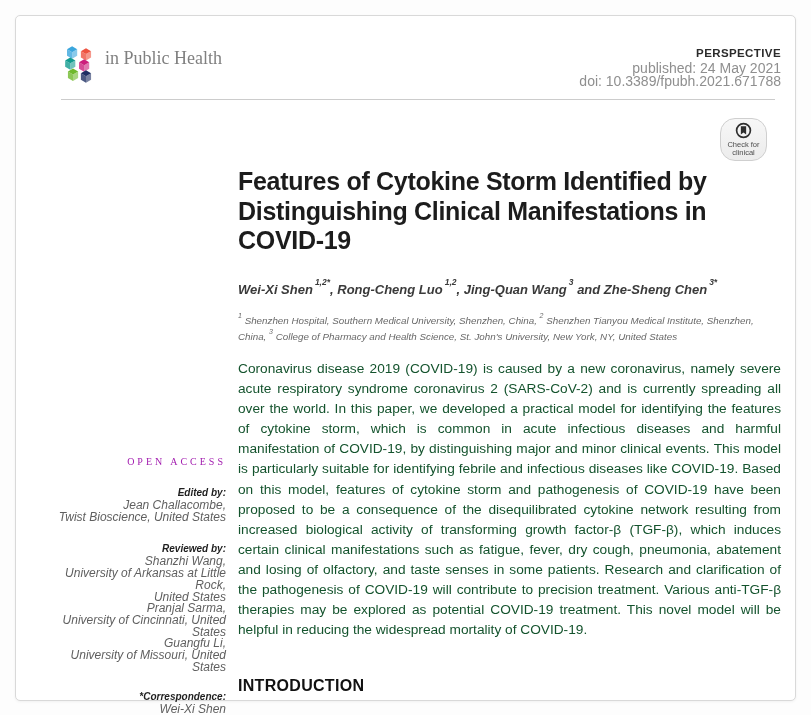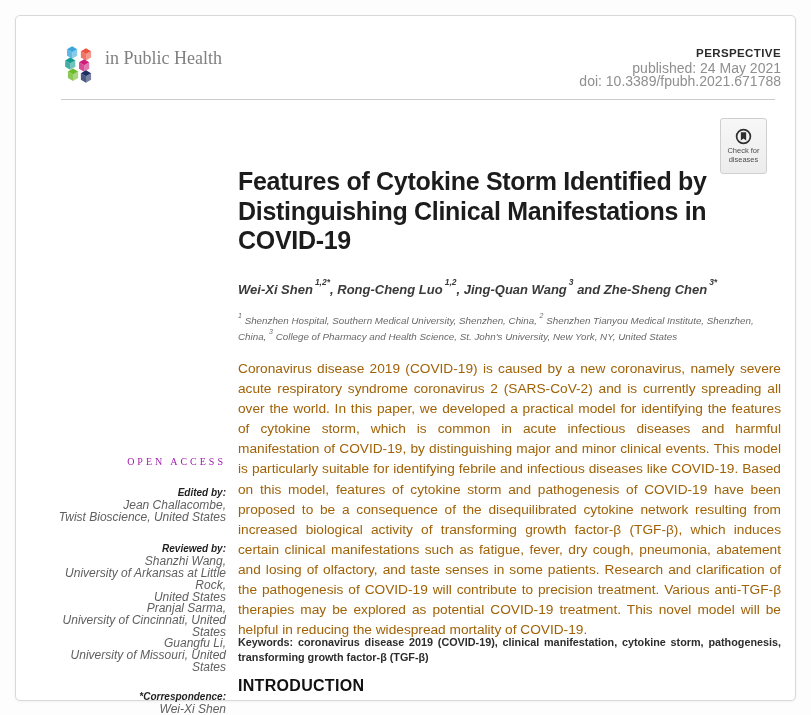--- a/index.html
+++ b/index.html
@@ -14,37 +14,37 @@
   .brand svg { width:37px; height:46px; }
   .brand-text { margin-left:7px; margin-top:6px; }
   .brand-name { font-size:21px; font-weight:bold; color:#58595b; letter-spacing:-0.3px; line-height:22px; }
   .brand-sub { font-family:"Liberation Serif", serif; font-size:18px; color:#808080; line-height:21px; }
   .pubinfo { position:absolute; right:14px; top:31px; text-align:right; }
   .article-type { font-size:11.5px; font-weight:bold; color:#2b2b2b; letter-spacing:0.4px; margin-bottom:3px; }
   .pub-line { font-size:14px; color:#8f8f8f; line-height:12.5px; }
   .header-divider { position:absolute; left:45px; right:20px; top:83px; border-top:1px solid #cccccc; }
 
   
-  .badge { position:absolute; right:28px; top:102px; width:47px; height:56px;
-           background:linear-gradient(#f7f7f7,#ececec); border:1px solid #cfcfcf; border-radius:3px;
+  .badge { position:absolute; right:28px; top:102px; width:47px; height:43px;
+           background:linear-gradient(#f7f7f7,#ececec); border:1px solid #cfcfcf; border-radius:15px;
            display:flex; flex-direction:column; align-items:center; justify-content:center; cursor:pointer; }
   .badge svg { width:17px; height:17px; margin-bottom:2px; }
   .badge-text { font-size:7.5px; color:#4d4d4d; line-height:8.2px; text-align:center; }
 
   
   .title { position:absolute; left:222px; top:151px; width:545px;
            font-size:25px; font-weight:bold; color:#1c1c1c; line-height:29.5px; letter-spacing:-0.3px; }
   .authors { position:absolute; left:222px; top:265px; width:545px;
              font-size:13px; font-weight:bold; font-style:italic; color:#3a3a3a; }
   .authors sup { font-size:8.5px; position:relative; top:-4px; margin-left:2px; }
   .affils { position:absolute; left:222px; top:295px; width:545px;
             font-size:9.8px; font-style:italic; color:#696969; line-height:13px; }
   .affils sup { font-size:7px; position:relative; top:-2.5px; }
   .abstract { position:absolute; left:222px; top:343px; width:543px;
-              font-size:13.7px; color:#a16207; line-height:20.1px; text-align:justify; }
+              font-size:13.7px; color:#14532d; line-height:20.1px; text-align:justify; }
   .keywords { position:absolute; left:222px; top:619px; width:543px;
               font-size:10.8px; font-weight:bold; color:#2d2d2d; line-height:14.8px; text-align:justify; }
   .section-heading { position:absolute; left:222px; top:661px;
                      font-size:16px; font-weight:bold; color:#111111; letter-spacing:0.3px; }
 
   
   .sidebar { position:absolute; left:30px; top:440px; width:180px; text-align:right; }
   .open-access { font-family:"Liberation Serif", serif; font-size:10px; color:#a21caf;
                  letter-spacing:3px; margin-bottom:8px; }
   .side-label { font-size:10px; font-weight:bold; font-style:italic; color:#1f1f1f;
@@ -102,36 +102,35 @@
   </div>
 
   <div class="header-divider"></div>
 
   <div class="badge">
     <svg viewBox="0 0 18 18" aria-hidden="true">
       <circle cx="9" cy="9" r="7.3" fill="none" stroke="#2f2f2f" stroke-width="1.8"></circle>
       <path d="M6.2 4.6 h5.6 v8.6 l-2.8,-2.2 l-2.8,2.2 Z" fill="#2f2f2f"></path>
     </svg>
     <div class="badge-text">Check for</div>
-    <div class="badge-text">diseases</div>
+    <div class="badge-text">clinical</div>
   </div>
 
   <h1 class="title">Features of Cytokine Storm Identified by Distinguishing Clinical Manifestations in COVID-19</h1>
 
   <div class="authors">
     <span><span>Wei-Xi Shen</span><sup>1,2*</sup><span>, </span></span><span><span>Rong-Cheng Luo</span><sup>1,2</sup><span>, </span></span><span><span>Jing-Quan Wang</span><sup>3</sup><span> and </span></span><span><span>Zhe-Sheng Chen</span><sup>3*</sup></span>
   </div>
 
   <div class="affils">
     <sup>1</sup><span> Shenzhen Hospital, Southern Medical University, Shenzhen, China, </span><sup>2</sup><span> Shenzhen Tianyou Medical Institute, Shenzhen, China, </span><sup>3</sup><span> College of Pharmacy and Health Science, St. John's University, New York, NY, United States</span>
   </div>
 
   <p class="abstract">Coronavirus disease 2019 (COVID-19) is caused by a new coronavirus, namely severe acute respiratory syndrome coronavirus 2 (SARS-CoV-2) and is currently spreading all over the world. In this paper, we developed a practical model for identifying the features of cytokine storm, which is common in acute infectious diseases and harmful manifestation of COVID-19, by distinguishing major and minor clinical events. This model is particularly suitable for identifying febrile and infectious diseases like COVID-19. Based on this model, features of cytokine storm and pathogenesis of COVID-19 have been proposed to be a consequence of the disequilibrated cytokine network resulting from increased biological activity of transforming growth factor-β (TGF-β), which induces certain clinical manifestations such as fatigue, fever, dry cough, pneumonia, abatement and losing of olfactory, and taste senses in some patients. Research and clarification of the pathogenesis of COVID-19 will contribute to precision treatment. Various anti-TGF-β therapies may be explored as potential COVID-19 treatment. This novel model will be helpful in reducing the widespread mortality of COVID-19.</p>
 
-  <p class="keywords"><span>Keywords: </span><span>coronavirus disease 2019 (COVID-19), clinical manifestation, cytokine storm, pathogenesis, transforming growth factor-β (TGF-β)</span></p>
 
   <h2 class="section-heading">INTRODUCTION</h2>
 
   <div class="sidebar">
     <div class="open-access">OPEN ACCESS</div>
 
     <div class="side-label">Edited by:</div>
     <div class="side-line">Jean Challacombe,</div>
     <div class="side-line">Twist Bioscience, United States</div>
 

